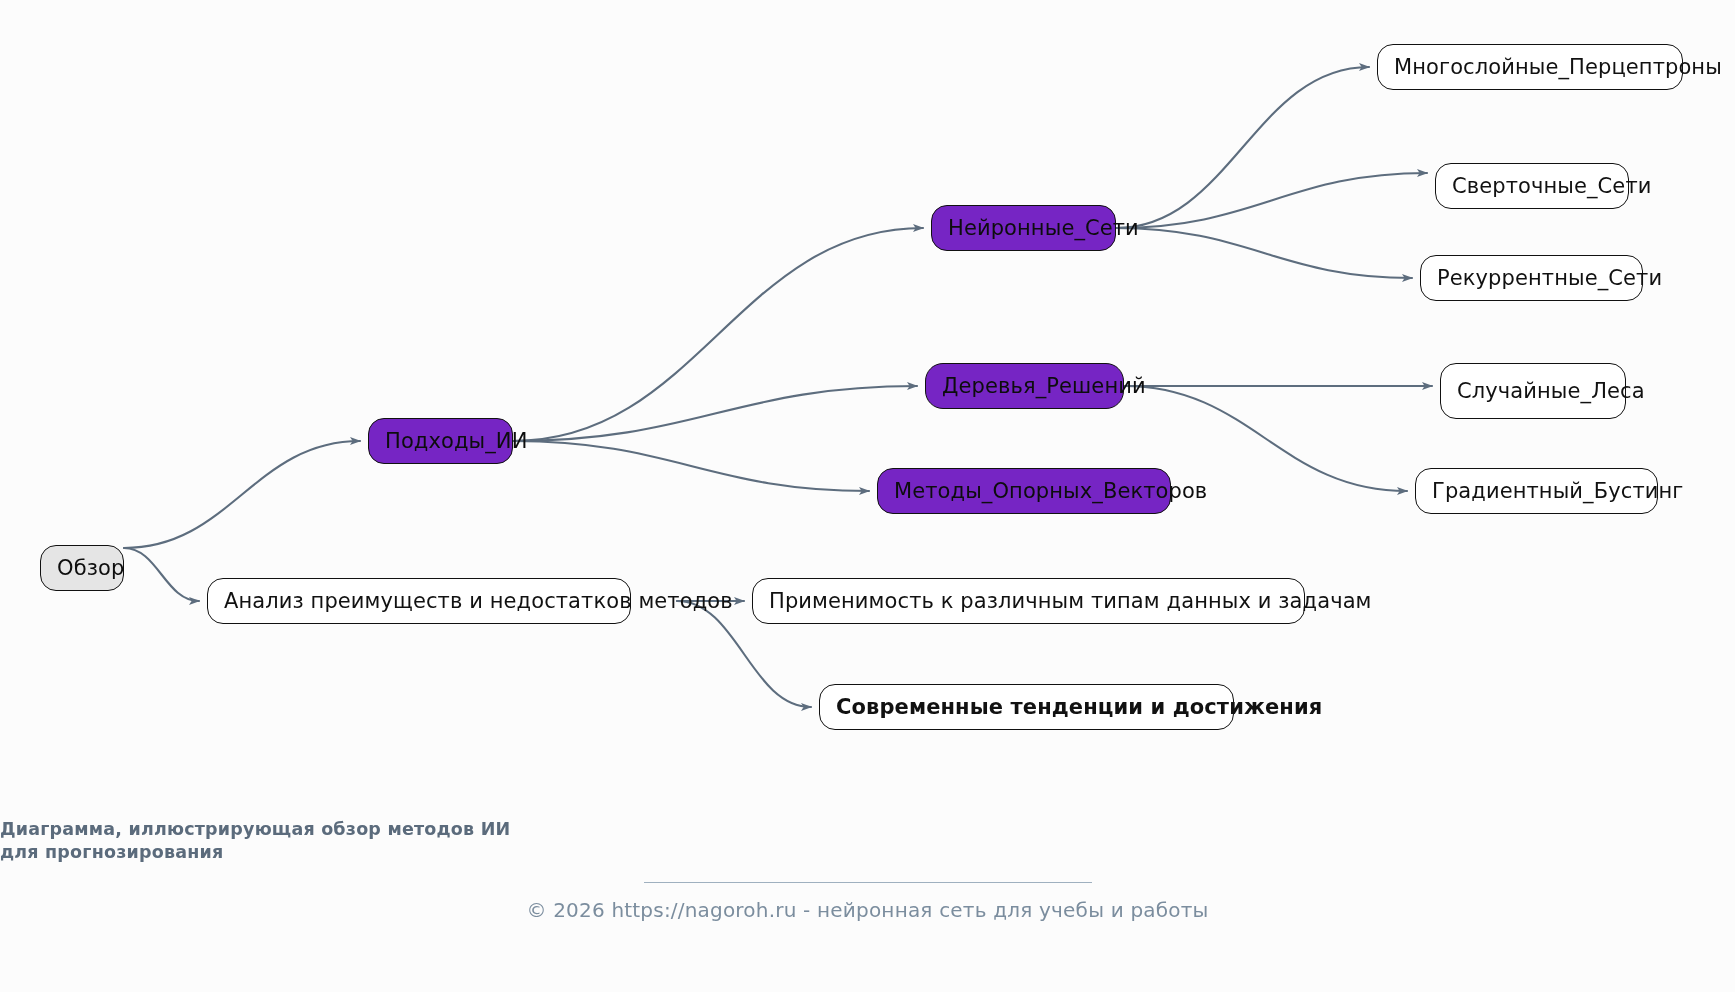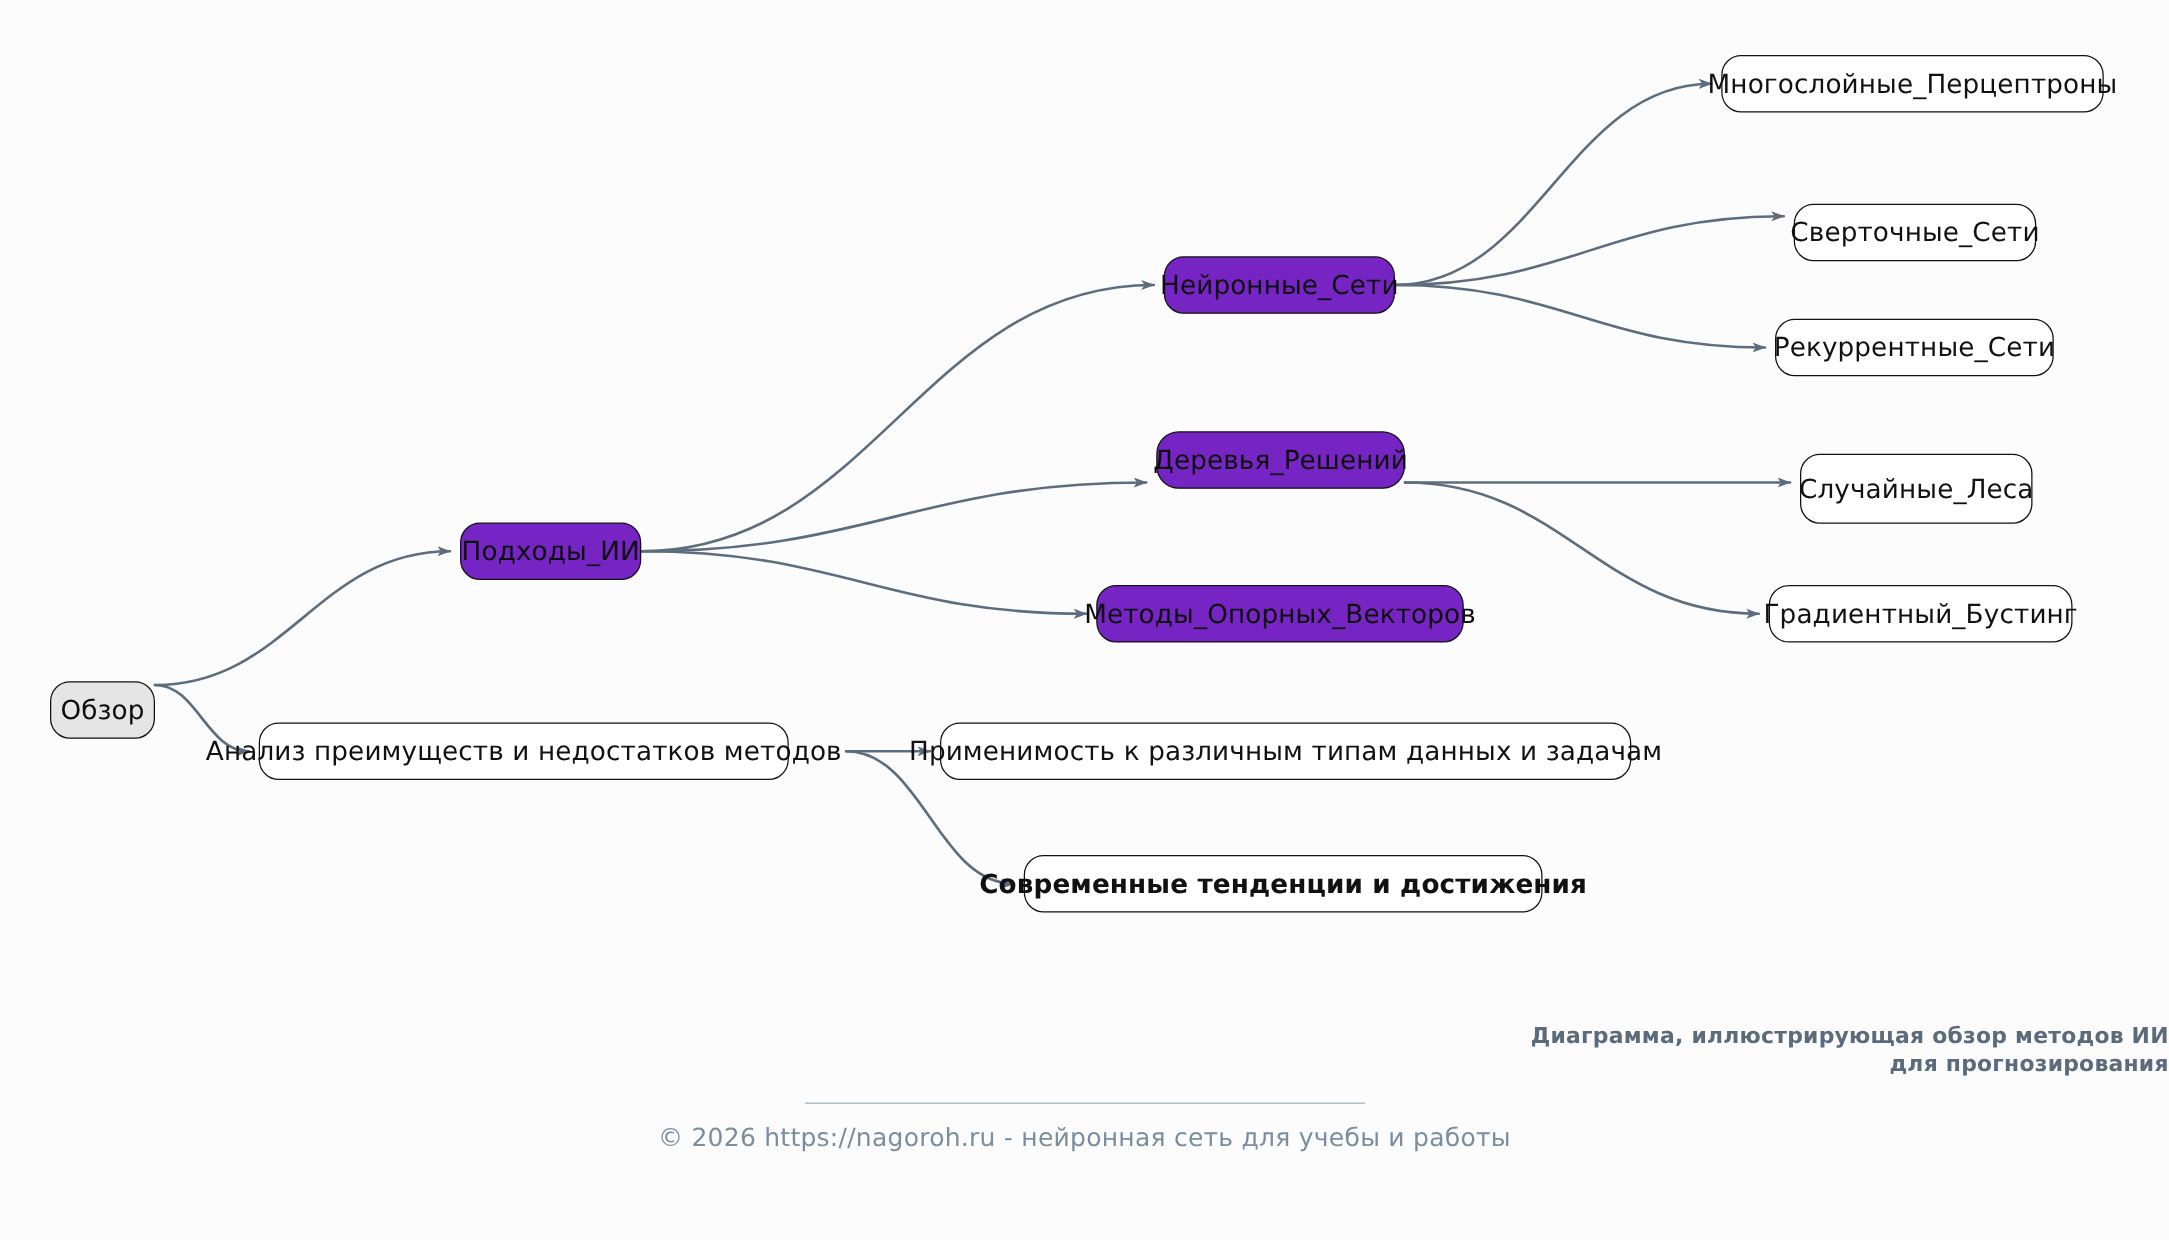--- a/index.html
+++ b/index.html
@@ -27,21 +27,21 @@
     left: 0; top: 0;
     width: 1735px;
     height: 992px;
   }
   
   .node {
     position: absolute;
     box-sizing: border-box;
     display: flex;
     align-items: center;
-    justify-content: center;
+    justify-content: flex-start;
     border-radius: 16px;
     border: 1.6px solid #0b0b0b;
     background: #ffffff;
     color: #111111;
     font-size: 21px;
     line-height: 1;
     white-space: nowrap;
     padding: 0 16px;
     letter-spacing: 0.1px;
   }
@@ -59,21 +59,21 @@
   .node.white {
     background: #ffffff;
     border-color: #111111;
   }
   
   .caption-wrap {
     position: absolute;
     left: 0;
     top: 818px;
     width: 1735px;
-    text-align: right;
+    text-align: left;
   }
   .caption-title {
     font-size: 17.5px;
     font-weight: bold;
     color: #5b6b7c;
     line-height: 1.32;
     letter-spacing: 0.2px;
   }
   .caption-rule {
     width: 448px;
@@ -122,21 +122,21 @@
   <div id="nodes-layer">
       <div class="node green" style="left: 40px; top: 525px; width: 84px; height: 46px;">
         <span>Обзор</span>
       </div>
       <div class="node purple" style="left: 368px; top: 418px; width: 145px; height: 46px;">
         <span>Подходы_ИИ</span>
       </div>
       <div class="node purple" style="left: 931px; top: 205px; width: 185px; height: 46px;">
         <span>Нейронные_Сети</span>
       </div>
-      <div class="node purple" style="left: 925px; top: 345px; width: 199px; height: 46px; border-radius: 18px;">
+      <div class="node purple" style="left: 925px; top: 363px; width: 199px; height: 46px; border-radius: 18px;">
         <span>Деревья_Решений</span>
       </div>
       <div class="node purple" style="left: 877px; top: 468px; width: 294px; height: 46px;">
         <span>Методы_Опорных_Векторов</span>
       </div>
       <div class="node white" style="left: 1377px; top: 44px; width: 306px; height: 46px;">
         <span>Многослойные_Перцептроны</span>
       </div>
       <div class="node white" style="left: 1435px; top: 163px; width: 194px; height: 46px;">
         <span>Сверточные_Сети</span>

